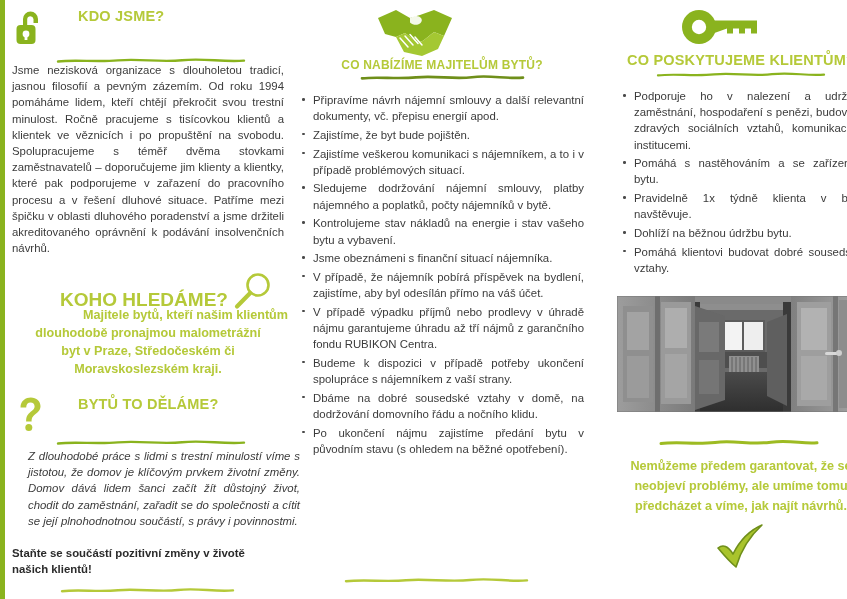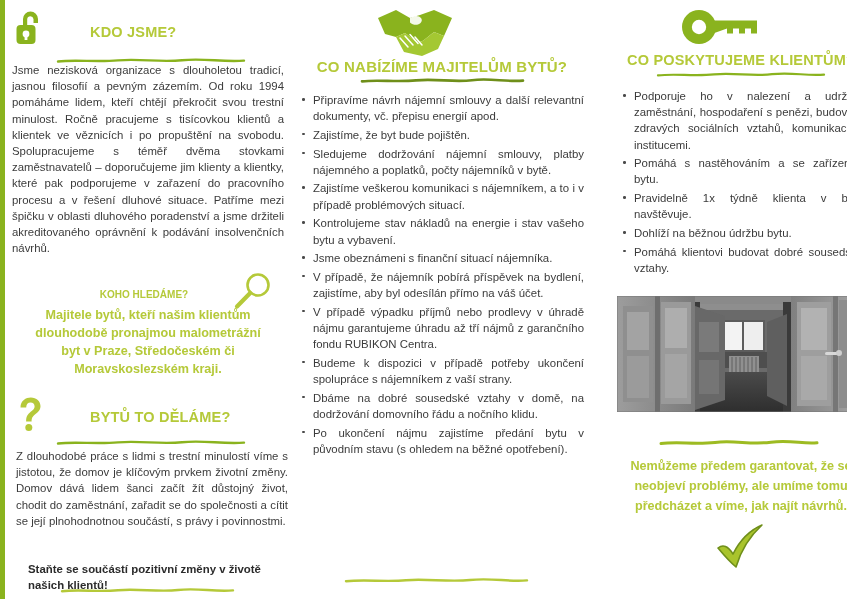--- a/index.html
+++ b/index.html
@@ -36,69 +36,69 @@
   .col-mid    { left: 296px; width: 292px; }
   .col-right  { left: 617px; width: 248px; }
 
   
   .section-head {
     position: relative;
     display: block;
   }
   .head-row {
     display: flex;
-    align-items: center;
-    gap: 20px;
+    align-items: flex-start;
+    gap: 8px;
   }
   .head-row.centered { justify-content: center; }
   .head-title {
     color: #b5c939;
     font-weight: bold;
     font-size: 14.5px;
     letter-spacing: .2px;
     white-space: nowrap;
   }
-  .head-title.mid  { font-size: 15px; }
+  .head-title.mid  { font-size: 12px; }
   .squiggle {
     display: block;
     height: 7px;
     margin-top: 1px;
   }
   .squiggle svg { display:block; }
 
   
   .body-text {
     font-size: 11.4px;
     line-height: 1.42;
     color: #3b3b3b;
     text-align: justify;
     margin: 0;
   }
   .bold-line {
     font-size: 11.4px;
     line-height: 1.42;
     color: #2b2b2b;
     font-weight: bold;
-    margin: 16px;
+    margin: 0;
     text-align: left;
   }
 
   
   .callout {
     color: #b5c939;
     font-weight: bold;
     font-size: 12.6px;
     line-height: 1.42;
     text-align: center;
     margin: 0;
   }
   .callout-head {
     color: #b5c939;
     font-weight: bold;
-    font-size: 10px;
+    font-size: 19px;
     text-align: center;
     margin: 0;
   }
 
   
   ul.bullets {
     list-style: none;
     margin: 0;
     padding: 0;
   }
@@ -171,21 +171,21 @@
 
     <span class="icon" style="position:absolute; left:222px; top:272px;">
       <svg width="44" height="42" viewBox="0 0 44 42">
         <circle cx="28" cy="13" r="10.5" stroke="#b5c939" stroke-width="2.6" fill="none"></circle>
         <line x1="20.2" y1="21" x2="7" y2="34.5" stroke="#b5c939" stroke-width="4.2" stroke-linecap="round"></line>
       </svg>
     </span>
 
     <p class="callout-head" style="position:absolute; left:0; top:289px; width:272px;">KOHO HLEDÁME?</p>
 
-    <p class="callout" style="position:absolute; left:0; top:307px; width:280px;">Majitele bytů, kteří našim klientům</p>
+    <p class="callout" style="position:absolute; left:0; top:307px; width:280px;text-align:right;">Majitele bytů, kteří našim klientům</p>
     <p class="callout" style="position:absolute; left:0; top:325px; width:280px;">dlouhodobě pronajmou malometrážní</p>
     <p class="callout" style="position:absolute; left:0; top:343px; width:280px;">byt  v Praze, Středočeském či</p>
     <p class="callout" style="position:absolute; left:0; top:361px; width:280px;">Moravskoslezském kraji.</p>
 
     <div class="section-head" style="position:absolute; left:0; top:396px; width:282px;">
       <div class="head-row" style="padding-left:6px;">
         <span class="icon">
           <svg width="30" height="38" viewBox="0 0 30 38">
             <path d="M6.5 11.5 C6.5 4.5, 12 1.5, 16.8 1.5 C22.5 1.5, 26.5 5.2, 26.5 10.2
                      C26.5 15.6, 21.5 17.6, 19.2 20.2 C17.6 22.0, 17.6 23.8, 17.6 25.4
@@ -196,21 +196,21 @@
         </span>
         <span class="head-title" style="margin-left:26px;">BYTŮ TO DĚLÁME?</span>
       </div>
       <span class="squiggle" style="margin-left:48px; width:190px;">
         <svg width="190" height="7" viewBox="0 0 190 7" preserveAspectRatio="none">
           <path d="M2 4.5 C 20 2.4, 40 5.4, 62 3.4 S 104 5.6, 126 3.2 S 166 5.3, 188 3.6" stroke="#8ab31e" stroke-width="2.4" fill="none" stroke-linecap="round"></path>
         </svg>
       </span>
     </div>
 
-    <p class="body-text" style="position:absolute; left:8px; top:448px; width:272px;">Z dlouhodobé práce s lidmi s trestní minulostí víme s jistotou, že domov je klíčovým prvkem životní změny. Domov dává lidem šanci začít žít důstojný život, chodit do zaměstnání, zařadit se do společnosti a cítit se její plnohodnotnou součástí, s právy i povinnostmi.</p>
+    <p class="body-text" style="position:absolute; left:20px; top:448px; width:272px;font-style:italic;">Z dlouhodobé práce s lidmi s trestní minulostí víme s jistotou, že domov je klíčovým prvkem životní změny. Domov dává lidem šanci začít žít důstojný život, chodit do zaměstnání, zařadit se do společnosti a cítit se její plnohodnotnou součástí, s právy i povinnostmi.</p>
 
     <p class="bold-line" style="position:absolute; left:4px; top:545px; width:272px;">Staňte se součástí pozitivní změny v životě našich klientů!</p>
 
     <span class="squiggle" style="position:absolute; left:52px; top:586px; width:175px;">
       <svg width="175" height="7" viewBox="0 0 175 7" preserveAspectRatio="none">
         <path d="M2 4.2 C 20 2.2, 38 5.2, 58 3.2 S 98 5.4, 118 3.0 S 154 5.1, 173 3.4" stroke="#b5c939" stroke-width="2.4" fill="none" stroke-linecap="round"></path>
       </svg>
     </span>
   </div>
 
@@ -240,22 +240,22 @@
       <span class="squiggle" style="display:block; margin:2px auto 0; width:165px;">
         <svg width="165" height="7" viewBox="0 0 165 7" preserveAspectRatio="none">
           <path d="M2 4.4 C 18 2.4, 36 5.4, 56 3.4 S 94 5.6, 112 3.2 S 146 5.2, 163 3.6" stroke="#6f8f1a" stroke-width="2.6" fill="none" stroke-linecap="round"></path>
         </svg>
       </span>
     </div>
 
     <ul class="bullets" style="position:absolute; left:4px; top:92px; width:284px;">
       <li>Připravíme návrh nájemní smlouvy a další relevantní dokumenty, vč. přepisu energií apod.</li>
       <li>Zajistíme, že byt bude pojištěn.</li>
+      <li>Zajistíme veškerou komunikaci s nájemníkem, a to i v případě problémových situací.</li>
       <li>Sledujeme dodržování nájemní smlouvy, platby nájemného a poplatků, počty nájemníků v bytě.</li>
-      <li>Zajistíme veškerou komunikaci s nájemníkem, a to i v případě problémových situací.</li>
       <li>Kontrolujeme stav nákladů na energie i stav vašeho bytu a vybavení.</li>
       <li>Jsme obeznámeni s finanční situací nájemníka.</li>
       <li>V případě, že nájemník pobírá příspěvek na bydlení, zajistíme, aby byl odesílán přímo na váš účet.</li>
       <li>V případě výpadku příjmů nebo prodlevy v úhradě nájmu garantujeme úhradu až tří nájmů z garančního fondu RUBIKON Centra.</li>
       <li>Budeme k dispozici v případě potřeby ukončení spolupráce s nájemníkem z vaší strany.</li>
       <li>Dbáme na dobré sousedské vztahy v domě, na dodržování domovního řádu a nočního klidu.</li>
       <li>Po ukončení nájmu zajistíme předání bytu v původním stavu (s ohledem na běžné opotřebení).</li>
     </ul>
 
     <span class="squiggle" style="position:absolute; left:48px; top:576px; width:185px;">

